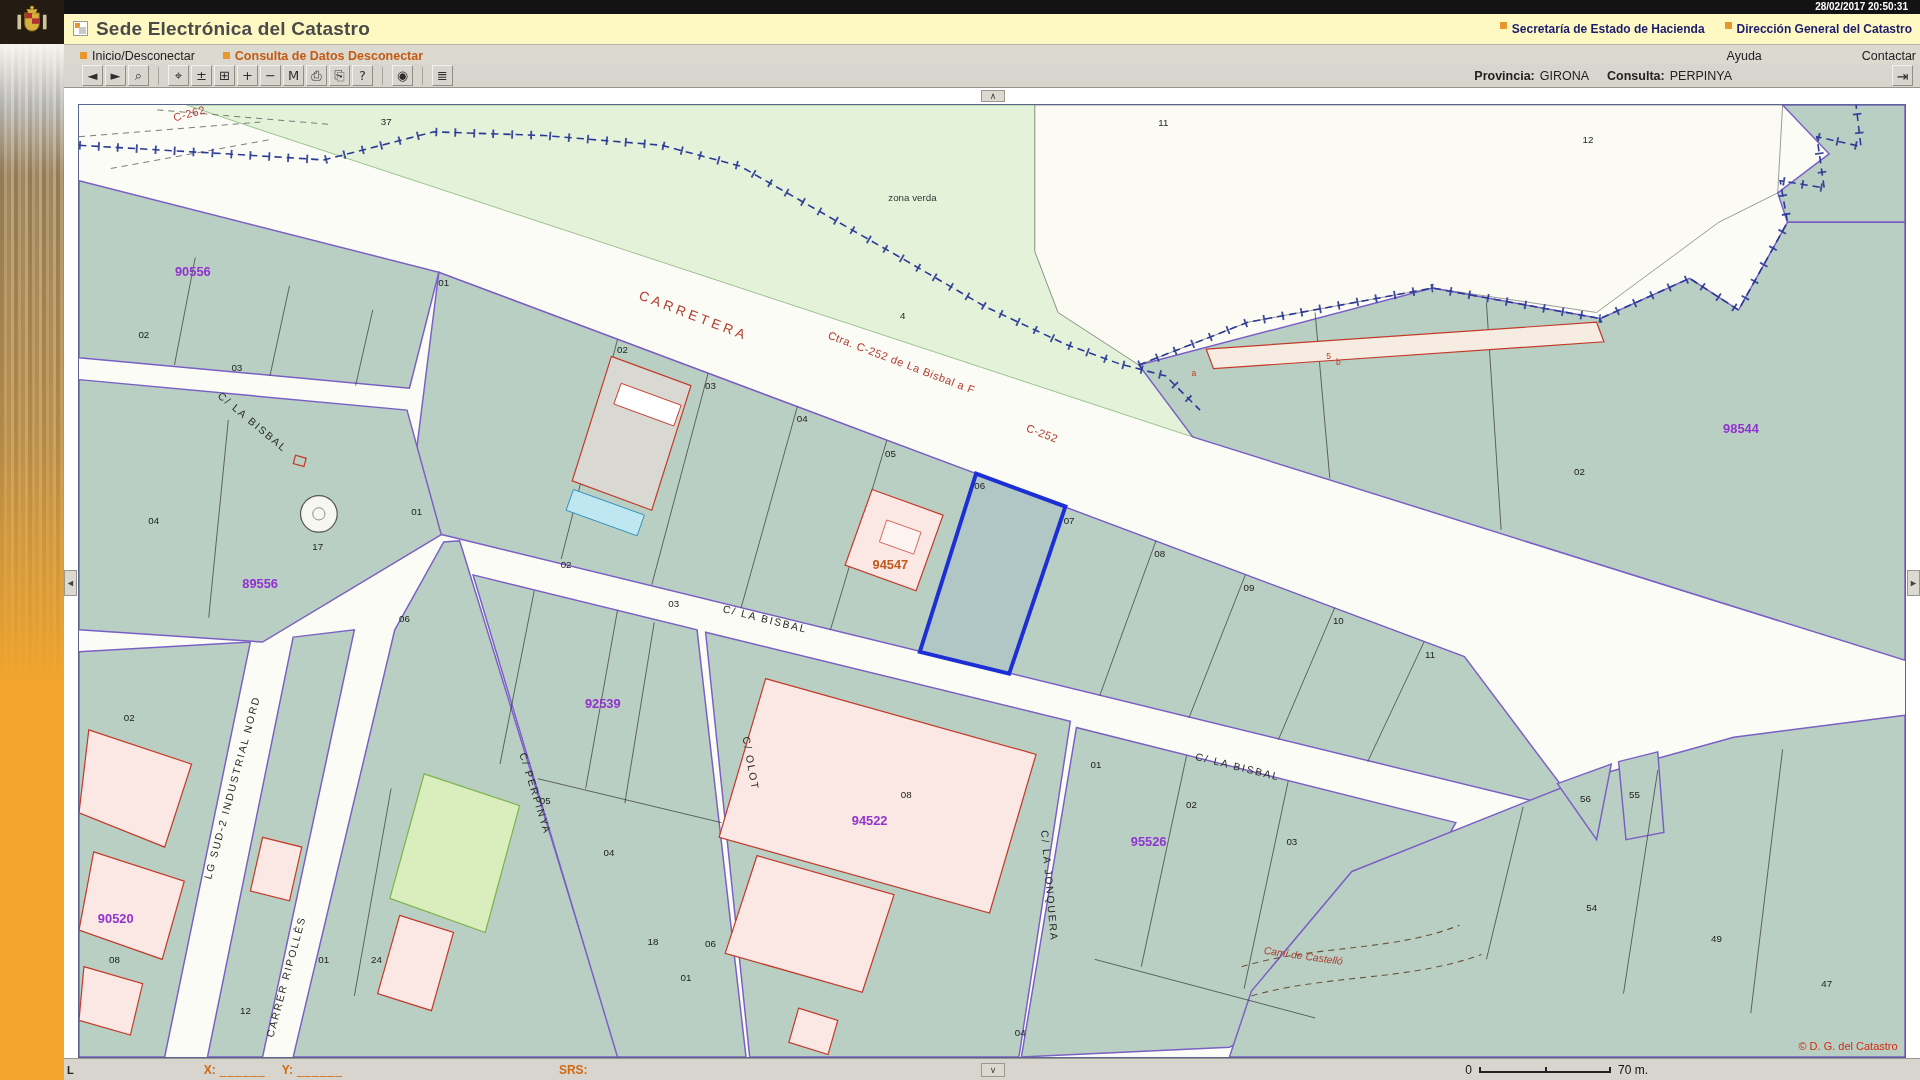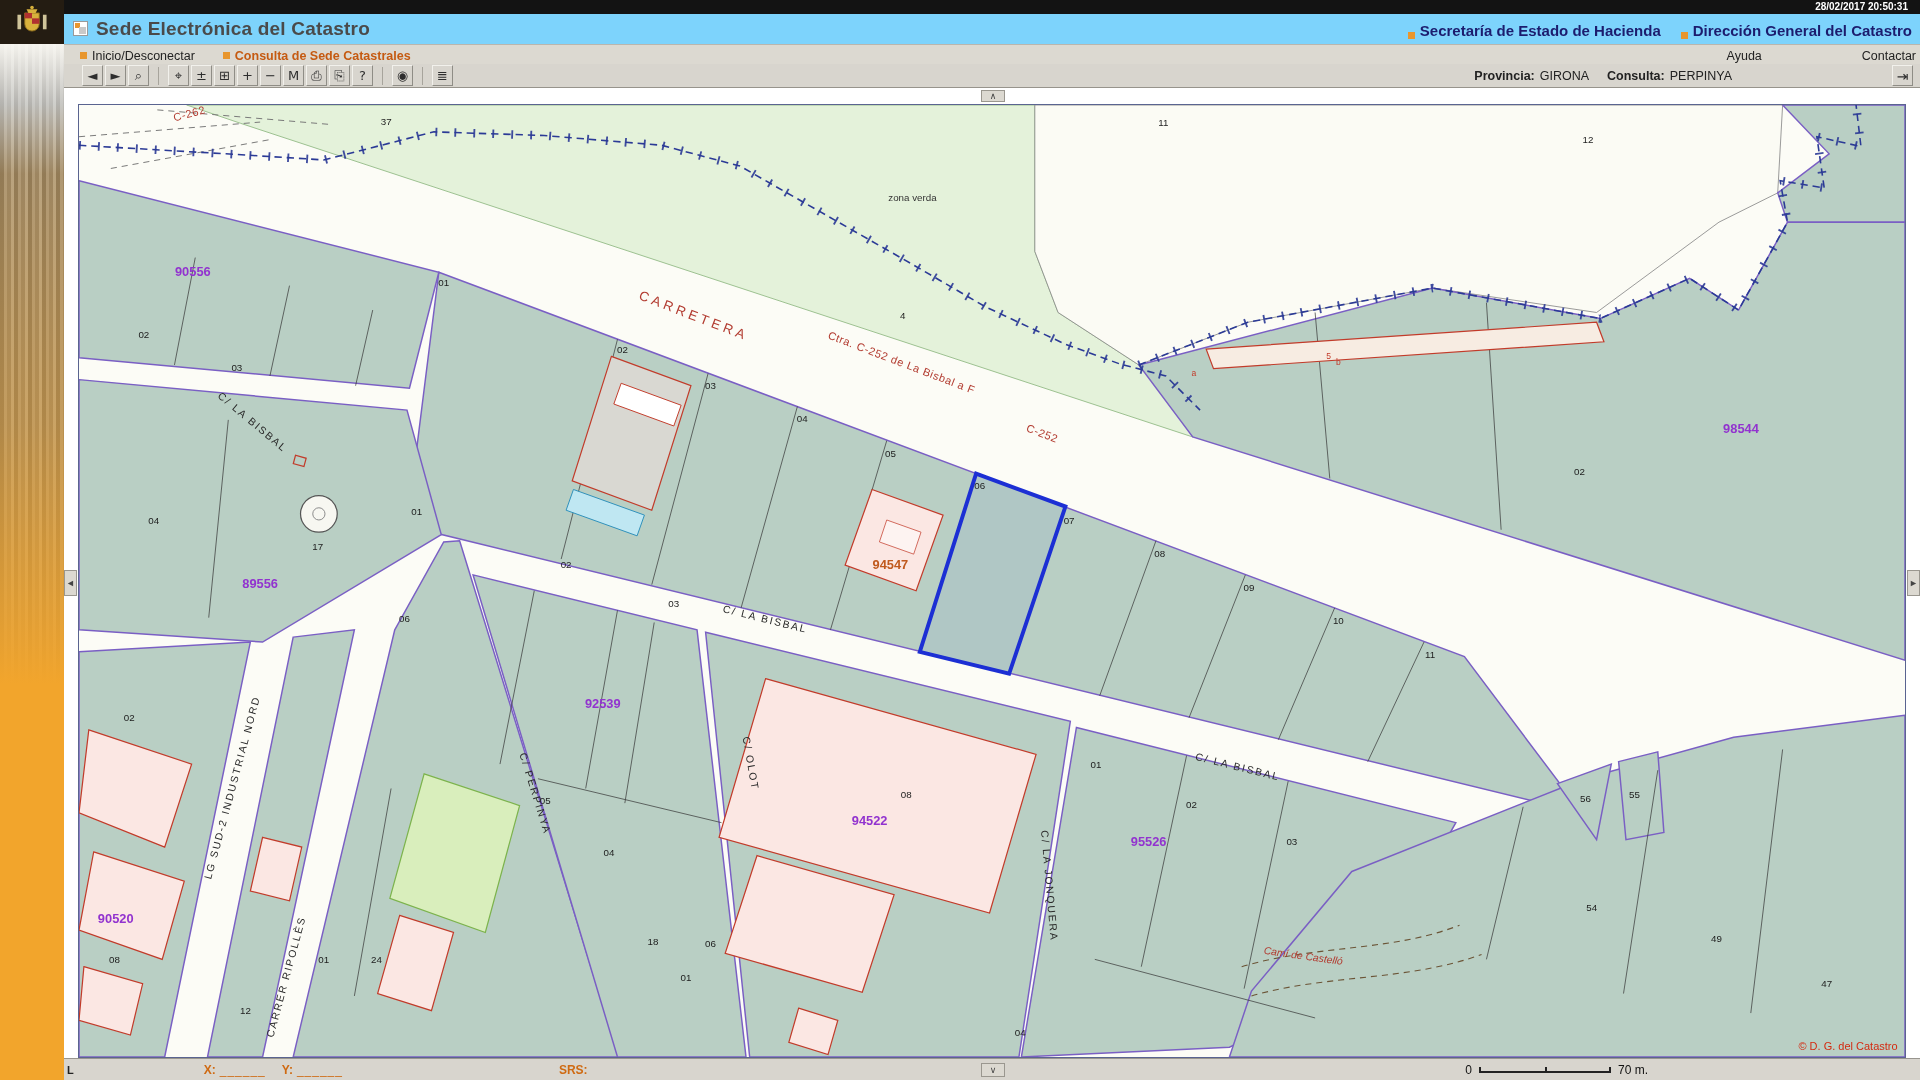--- a/index.html
+++ b/index.html
@@ -6,29 +6,29 @@
   *{box-sizing:border-box;}
   .screen{position:relative;width:1920px;height:1080px;overflow:hidden;background:#fff;
           font-family:"Liberation Sans","DejaVu Sans",sans-serif;}
 
   
   .topstrip{position:absolute;left:0;top:0;width:1920px;height:14px;background:#131313;
             color:#fff;font-size:10px;font-weight:bold;line-height:14px;text-align:right;
             padding-right:12px;z-index:4;}
 
   
-  .header{position:absolute;left:0;top:14px;width:1920px;height:30px;background:#7dd3fc;z-index:3;}
+  .header{position:absolute;left:0;top:14px;width:1920px;height:30px;background:#fef9c3;z-index:3;}
   .logo{position:absolute;left:0;top:0;width:64px;height:44px;background:#241c12;z-index:6;
         display:flex;align-items:center;justify-content:center;}
   .win-icon{position:absolute;left:73px;top:7px;width:15px;height:15px;border:1px solid #9a9a9a;background:#fff;}
   .win-icon::before{content:"";position:absolute;left:1px;top:1px;width:5px;height:5px;background:#e8962e;}
   .win-icon::after{content:"";position:absolute;right:1px;bottom:1px;width:7px;height:7px;background:#c9c9c9;}
   .title{position:absolute;left:96px;top:4px;margin:0;font-size:19px;font-weight:600;color:#4a4a4a;letter-spacing:.2px;}
   .hdr-links{position:absolute;right:8px;top:8px;display:flex;gap:20px;align-items:center;}
-  .hdr-link{display:flex;align-items:flex-end;gap:5px;font-size:15px;font-weight:bold;color:#1c1c6e;text-decoration:none;cursor:pointer;}
+  .hdr-link{display:flex;align-items:flex-start;gap:5px;font-size:12px;font-weight:bold;color:#1c1c6e;text-decoration:none;cursor:pointer;}
   .sq{display:inline-block;width:7px;height:7px;background:#e8962e;}
 
   
   .menubar{position:absolute;left:64px;top:44px;width:1856px;height:23px;background:#dcd9d1;
            border-top:1px solid #b9b6ae;border-bottom:1px solid #a9a69e;
            display:flex;align-items:center;padding-left:16px;font-size:12.5px;color:#222;}
   .menu-item{display:flex;align-items:center;gap:5px;margin-right:28px;cursor:pointer;text-decoration:none;color:#222;}
   .menu-item.active span.mi-label{color:#c55a11;font-weight:bold;}
   .menu-right{margin-left:auto;display:flex;gap:100px;padding-right:4px;}
   .menu-right .menu-item{margin-right:0;}
@@ -155,21 +155,21 @@
     </svg>
   </div>
 
   <div class="menubar">
     <a class="menu-item">
       <span class="sq"></span>
       <span class="mi-label">Inicio/Desconectar</span>
     </a>
     <a class="menu-item active">
       <span class="sq"></span>
-      <span class="mi-label">Consulta de Sede Catastrales</span>
+      <span class="mi-label">Consulta de Datos Desconectar</span>
     </a>
     <div class="menu-right">
       <a class="menu-item">
         <span class="mi-label">Ayuda</span>
       </a>
       <a class="menu-item">
         <span class="mi-label">Contactar</span>
       </a>
     </div>
   </div>

